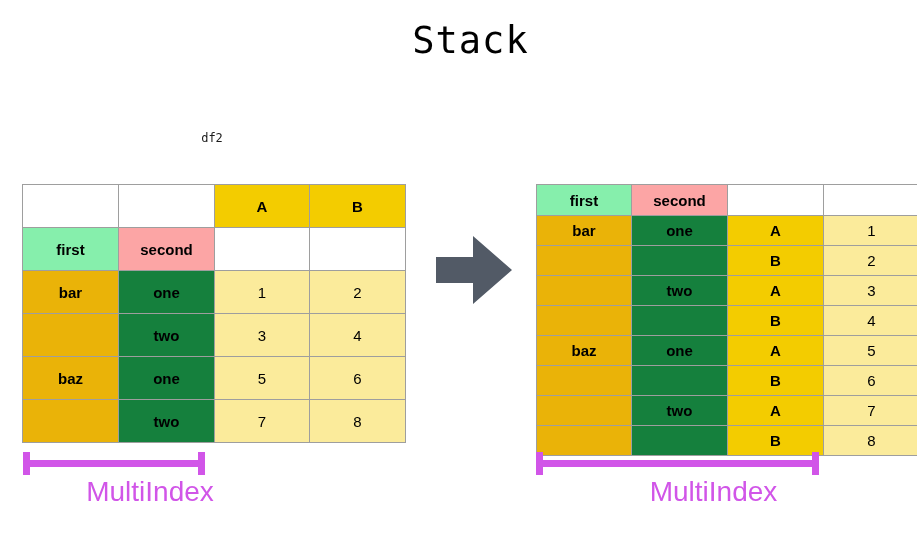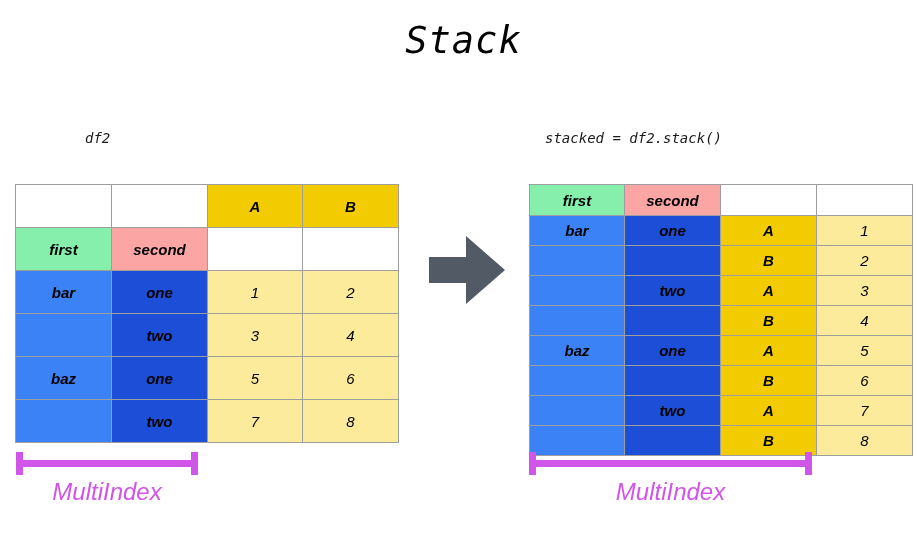--- a/index.html
+++ b/index.html
@@ -1,49 +1,49 @@
 <!DOCTYPE html>
 <html><head>
 <meta charset="utf-8">
 <style>
   html,body{margin:0;padding:0;}
   body{
     width:917px;height:557px;background:#ffffff;overflow:hidden;position:relative;
     font-family:"Liberation Sans", sans-serif;
   }
-  #stage{position:absolute;left:5px;top:0;width:763px;height:557px;font-style:italic;}
+  #stage{position:absolute;left:12px;top:0;width:763px;height:557px;}
 
   .abs{position:absolute;}
 
   #page-title{
     left:0;top:18px;width:917px;text-align:center;
     font-family:"DejaVu Sans Mono","Liberation Mono",monospace;
     font-size:37px;color:#000;letter-spacing:1px;line-height:46px;
   }
 
   .caption{
     font-family:"DejaVu Sans Mono","Liberation Mono",monospace;
-    font-size:14px;color:#1a1a1a;line-height:20px;
+    font-size:12px;color:#1a1a1a;text-align:center;line-height:20px;
   }
   #caption-left{left:80px;top:128px;width:240px;}
   #caption-right{left:540px;top:128px;width:350px;}
 
   
   .tbl{border-collapse:collapse;table-layout:fixed;position:absolute;}
   .tbl td{
     border:1px solid #9e9e9e;
     text-align:center;vertical-align:middle;
     font-size:15px;color:#000;padding:0;
     overflow:hidden;white-space:nowrap;
   }
   .c-white  {background:#ffffff;}
   .c-green  {background:#86efac;font-weight:bold;}
   .c-lgreen {background:#fca5a5;font-weight:bold;}
-  .c-blue   {background:#3b82f6;font-weight:bold;}
-  .c-lblue  {background:#1d4ed8;font-weight:bold;}
+  .c-blue   {background:#eab308;font-weight:bold;}
+  .c-lblue  {background:#15803d;font-weight:bold;}
   .c-gold   {background:#f3cc00;font-weight:bold;}
   .c-lyellow{background:#fbeb9b;color:#4d4d4d;font-weight:normal;}
 
   
   #tbl-left{left:10px;top:184px;width:379px;}
   #tbl-left td{height:42px;}
   #tbl-left td.col0{width:95px;}
   #tbl-left td.col1{width:95px;}
   #tbl-left td.col2{width:94px;}
   #tbl-left td.col3{width:95px;}
@@ -65,37 +65,37 @@
   .bracket .bar{
     position:absolute;left:0;top:8px;height:7px;width:100%;
     background:#d155e8;
   }
   .bracket .cap{
     position:absolute;top:0;width:7px;height:23px;background:#d155e8;
   }
   .bracket .cap.l{left:0;}
   .bracket .cap.r{right:0;}
   .mi-label{
-    font-size:24px;color:#d155e8;text-align:center;line-height:30px;
+    font-size:28px;color:#d155e8;text-align:center;line-height:30px;
     font-family:"Liberation Sans", sans-serif;
+    margin-left:36px;
   }
   #bracket-left{left:11px;top:452px;width:182px;}
   #mi-label-left{left:0px;top:477px;width:204px;}
   #bracket-right{left:524px;top:452px;width:283px;}
   #mi-label-right{left:524px;top:477px;width:283px;}
 </style>
 </head>
 <body>
 
 <div id="stage">
 
   <div class="abs" id="page-title">Stack</div>
 
   <div class="abs caption" id="caption-left">df2</div>
-  <div class="abs caption" id="caption-right">stacked = df2.stack()</div>
 
   <table class="tbl" id="tbl-left">
     <tbody>
       <tr>
         <td class="col0 c-white"></td>
         <td class="col1 c-white"></td>
         <td class="col2 c-gold">A</td>
         <td class="col3 c-gold">B</td>
       </tr>
       <tr>

